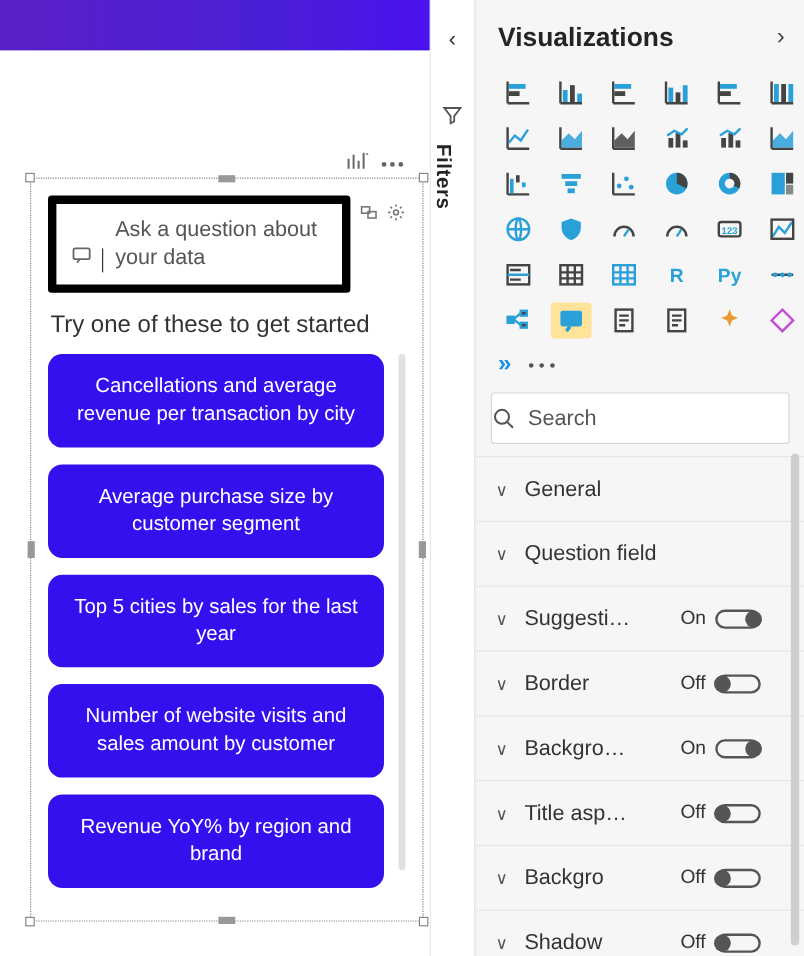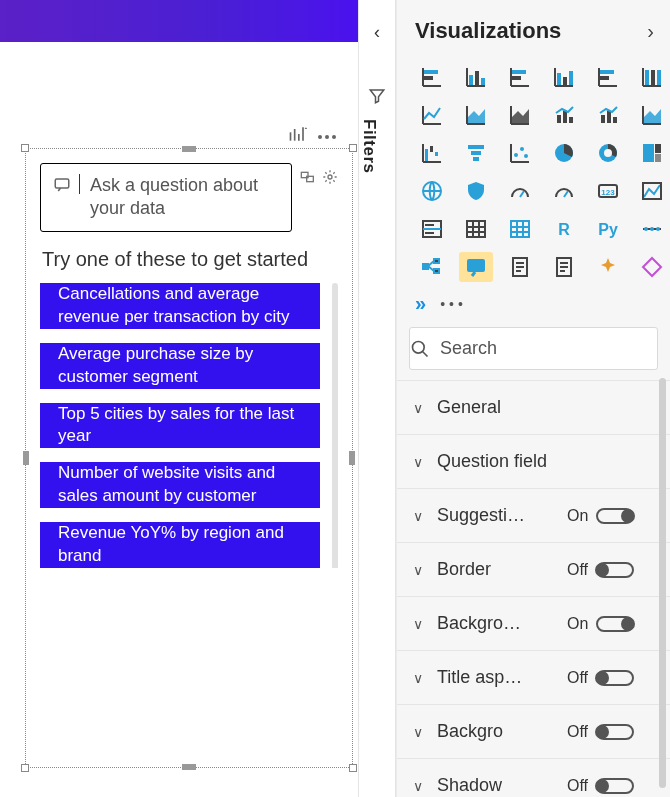--- a/index.html
+++ b/index.html
@@ -59,26 +59,26 @@
   .qna-box {
     padding: 14px 14px 0 14px;
     position: relative;
     height: 100%;
   }
   .qna-input-row {
     display:flex; align-items:flex-start; gap:8px;
   }
   .qna-input {
     flex:1;
-    border:1px solid #000000;
+    border:7px solid #000000;
     border-radius:3px;
     padding:10px 12px;
     font-size:18px;
     display:flex;
-    align-items:flex-start;
+    align-items:flex-end;
     gap:8px;
     min-height:58px;
   }
   .qna-input .chat-ic { color:#666; font-size:18px; margin-top:2px; }
   .qna-input .cursor { border-left:1px solid #333; height:20px; margin-right:2px; }
   .qna-input .ph { color:#555; line-height:1.3; }
   .qna-side-ic { display:flex; gap:6px; color:#888; font-size:16px; padding-top:6px; }
   .qna-side-ic span { cursor:pointer; }
 
   .qna-heading {
@@ -94,25 +94,26 @@
   .qna-scroll-track{
     position:absolute; right:0px; top:0px; width:6px; height:430px;
     background:#e1e1e1; border-radius:3px;
   }
   .suggestions {
     display:flex; flex-direction:column; gap:14px; padding-right:18px;
   }
   .sugg {
     background:#3311ee;
     color:#fff;
-    border-radius:0;
-    padding:0 18px;
+    border-radius:12px;
+    padding:16px 18px;
     font-size:17px;
     line-height:1.35;
     cursor:pointer;
+    text-align:center;
   }
 
   
   .filters-rail {
     width: 38px;
     border-left:1px solid #e4e4e4;
     border-right:1px solid #e4e4e4;
     padding-top:22px;
     text-align:center;
   }

